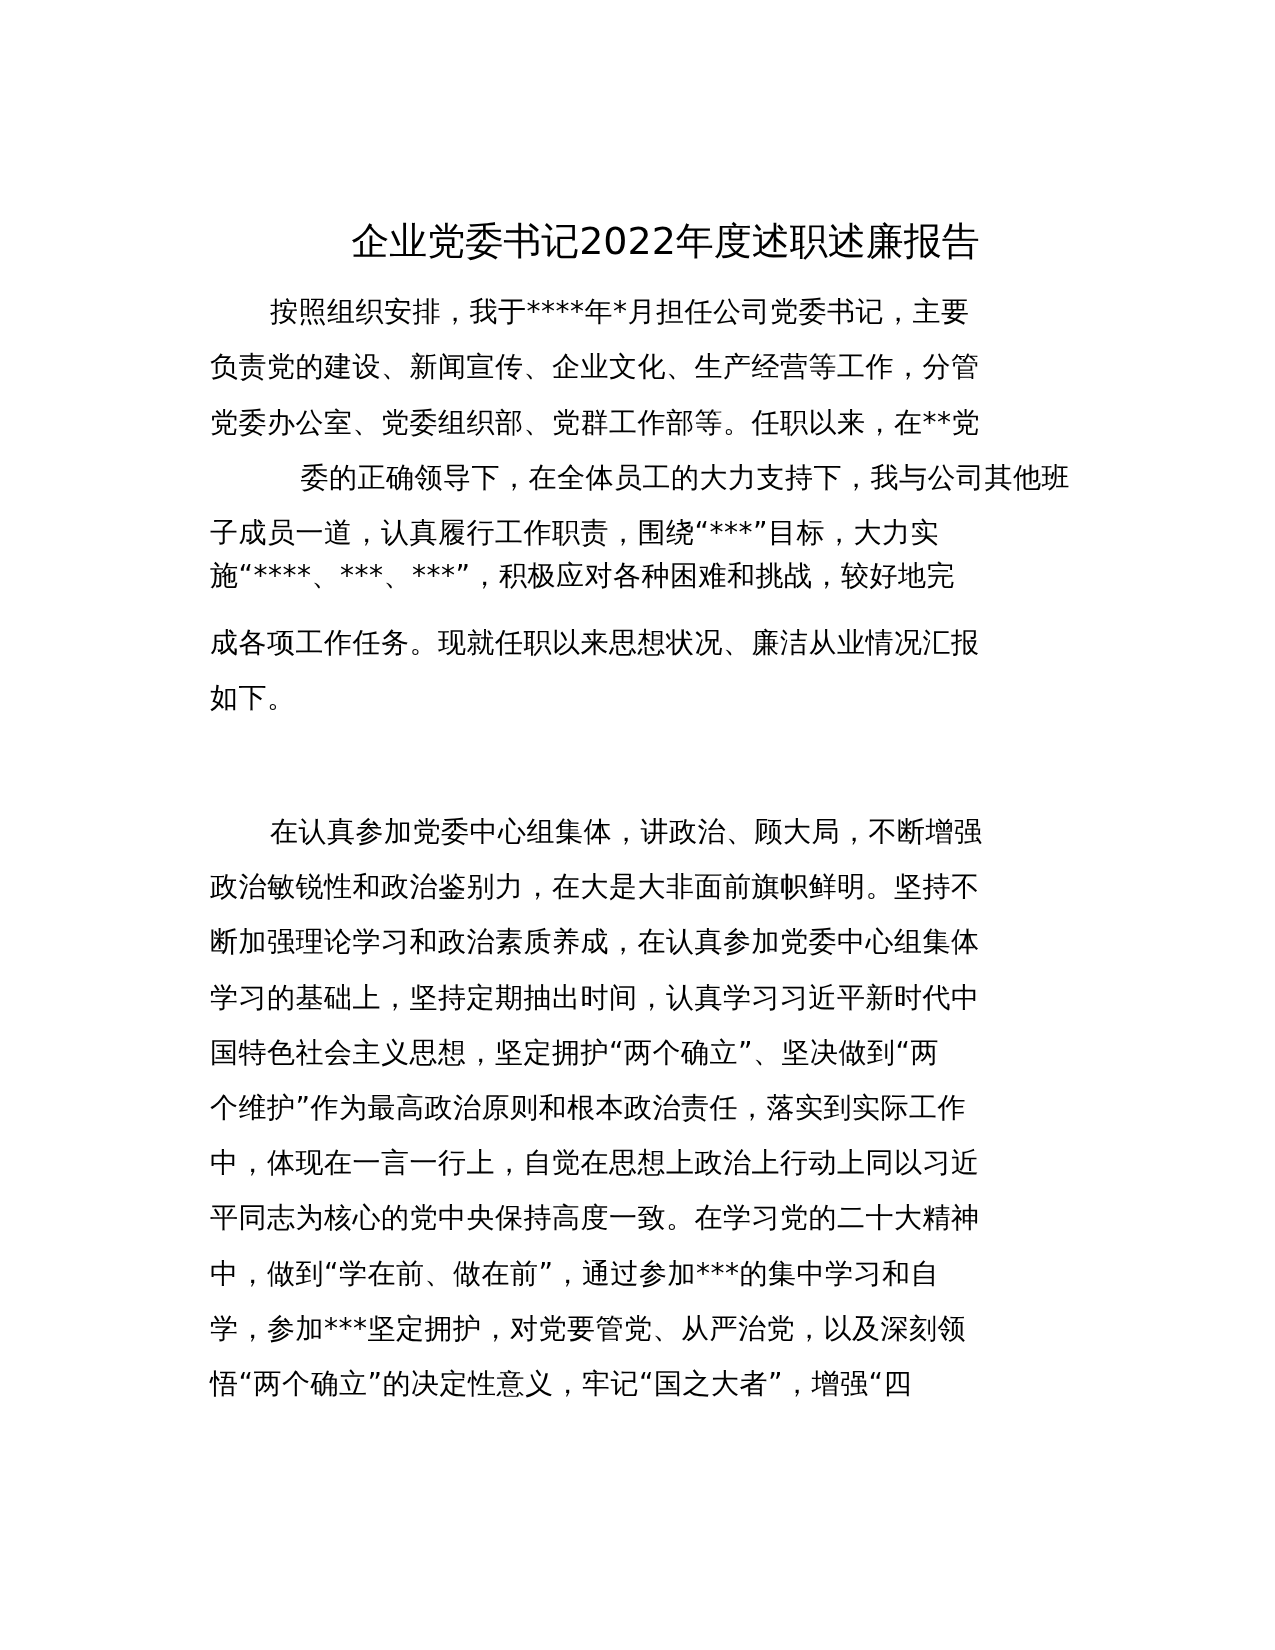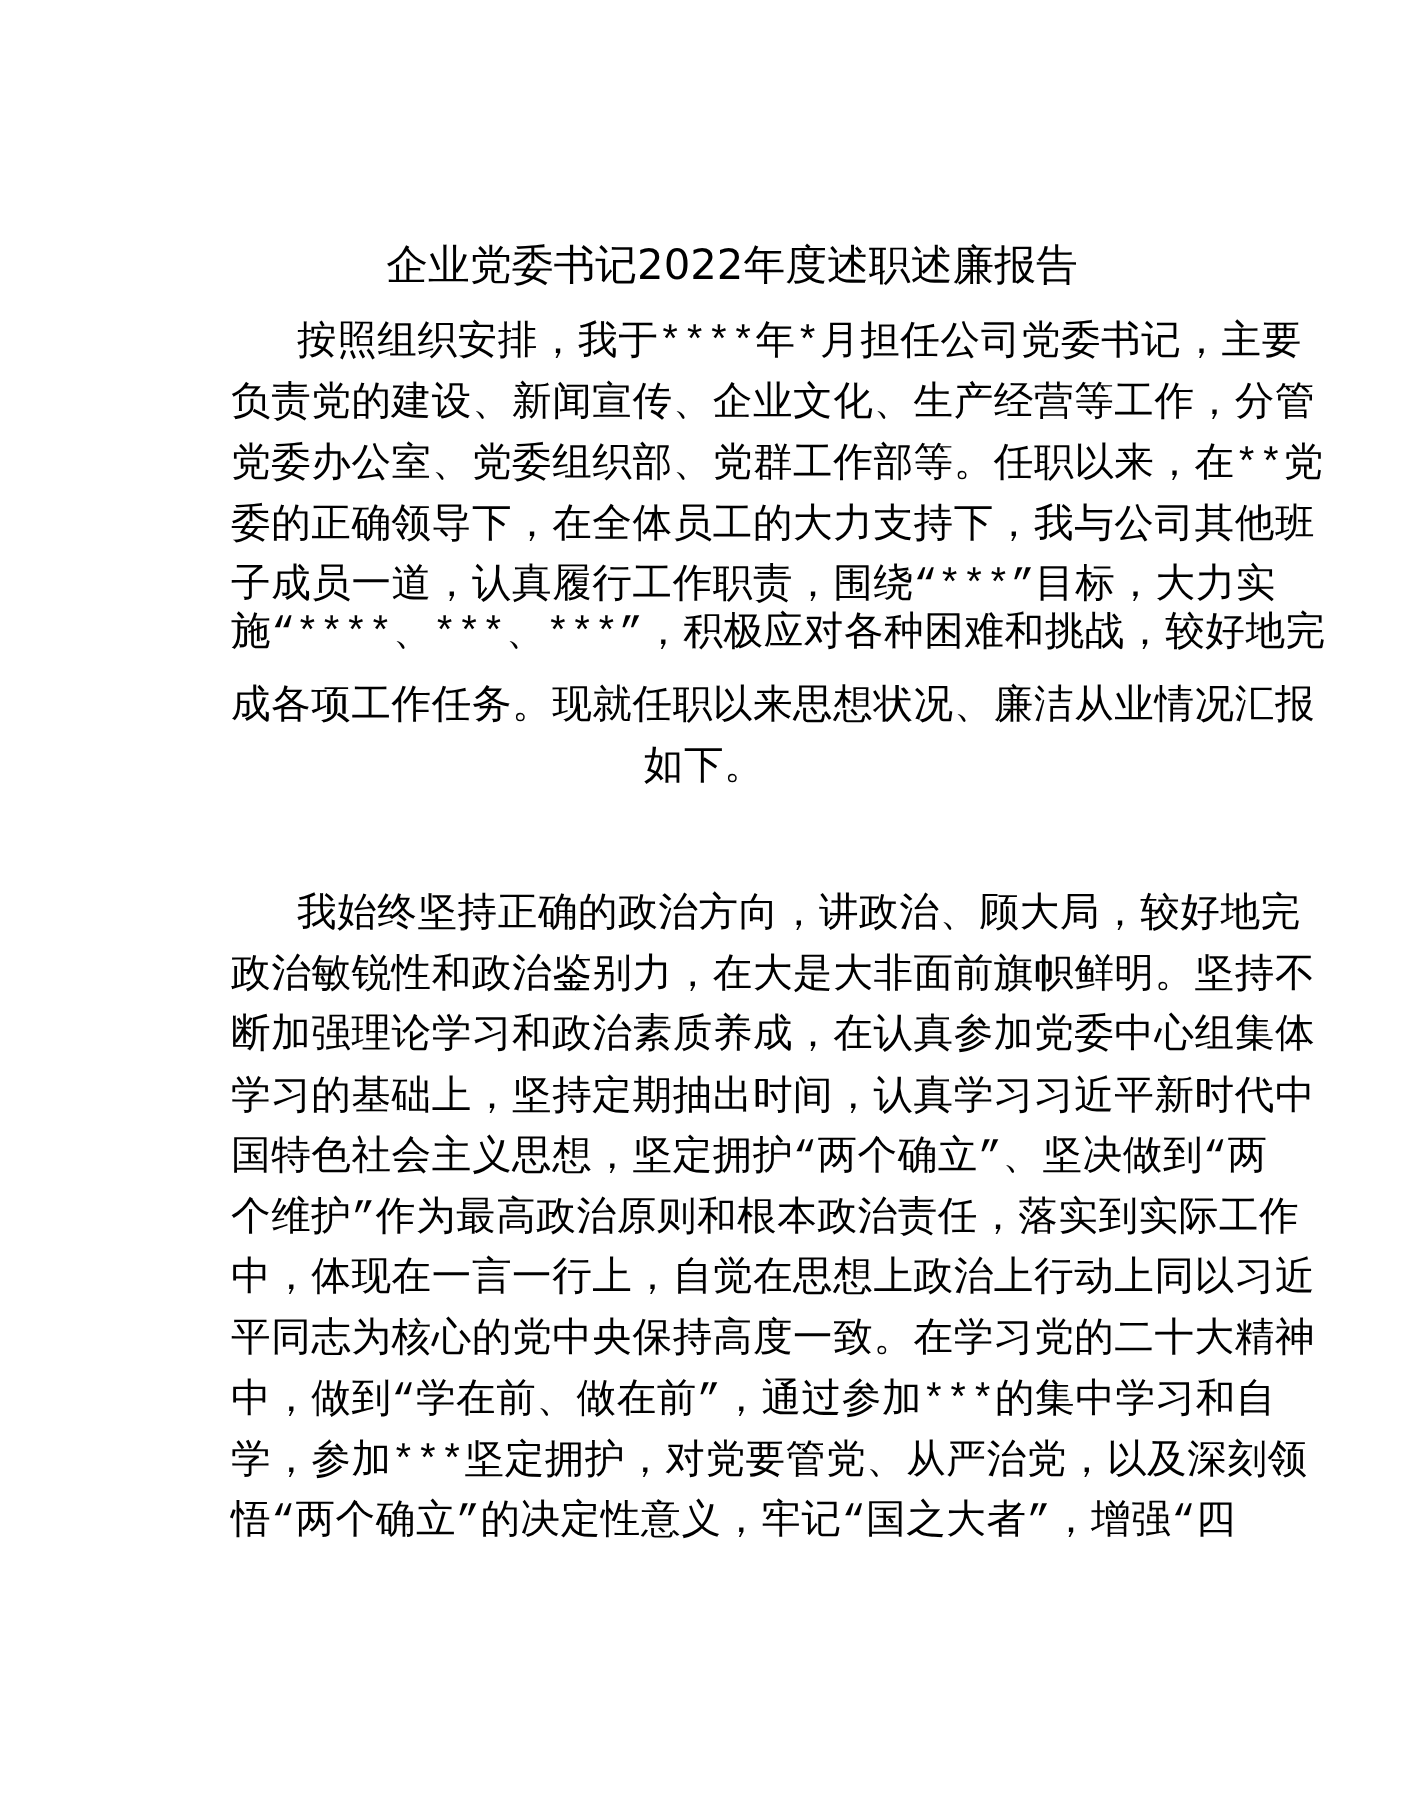--- a/index.html
+++ b/index.html
@@ -32,25 +32,24 @@
       text-align: center;
       font-size: 38px;
       line-height: 56px;
       letter-spacing: 0px;
       white-space: nowrap;
     }
     .line {
       position: absolute;
       left: 182px;
       width: 860px;
-      font-size: 36px;
+      font-size: 28px;
       line-height: 40px;
       white-space: nowrap;
       letter-spacing: 0.5px;
-      font-family: Liberation Mono, monospace;
     }
     .indent {
       left: 242px;
       width: 800px;
     }
   </style>
 </head>
 <body>
 
 <div class="page">
@@ -58,26 +57,26 @@
   <div class="doc-title">企业党委书记2022年度述职述廉报告</div>
 
   <div>
     <div class="line indent" style="top:292px;">按照组织安排，我于****年*月担任公司党委书记，主要</div>
     <div class="line" style="top:347px;">负责党的建设、新闻宣传、企业文化、生产经营等工作，分管</div>
     <div class="line" style="top:403px;">党委办公室、党委组织部、党群工作部等。任职以来，在**党</div>
     <div class="line" style="top:458px;text-align:right;">委的正确领导下，在全体员工的大力支持下，我与公司其他班</div>
     <div class="line" style="top:513px;">子成员一道，认真履行工作职责，围绕“***”目标，大力实</div>
     <div class="line" style="top:556px;">施“****、***、***”，积极应对各种困难和挑战，较好地完</div>
     <div class="line" style="top:623px;">成各项工作任务。现就任职以来思想状况、廉洁从业情况汇报</div>
-    <div class="line" style="top:678px;text-align:center;">如下。</div>
+    <div class="line" style="top:678px;">如下。</div>
   </div>
 
 
   <div>
-    <div class="line indent" style="top:812px;">我始终坚持正确的政治方向，讲政治、顾大局，较好地完</div>
+    <div class="line indent" style="top:812px;">在认真参加党委中心组集体，讲政治、顾大局，不断增强</div>
     <div class="line" style="top:867px;">政治敏锐性和政治鉴别力，在大是大非面前旗帜鲜明。坚持不</div>
     <div class="line" style="top:922px;">断加强理论学习和政治素质养成，在认真参加党委中心组集体</div>
     <div class="line" style="top:978px;">学习的基础上，坚持定期抽出时间，认真学习习近平新时代中</div>
     <div class="line" style="top:1033px;">国特色社会主义思想，坚定拥护“两个确立”、坚决做到“两</div>
     <div class="line" style="top:1088px;">个维护”作为最高政治原则和根本政治责任，落实到实际工作</div>
     <div class="line" style="top:1143px;">中，体现在一言一行上，自觉在思想上政治上行动上同以习近</div>
     <div class="line" style="top:1198px;">平同志为核心的党中央保持高度一致。在学习党的二十大精神</div>
     <div class="line" style="top:1254px;">中，做到“学在前、做在前”，通过参加***的集中学习和自</div>
     <div class="line" style="top:1309px;">学，参加***坚定拥护，对党要管党、从严治党，以及深刻领</div>
     <div class="line" style="top:1364px;">悟“两个确立”的决定性意义，牢记“国之大者”，增强“四</div>

